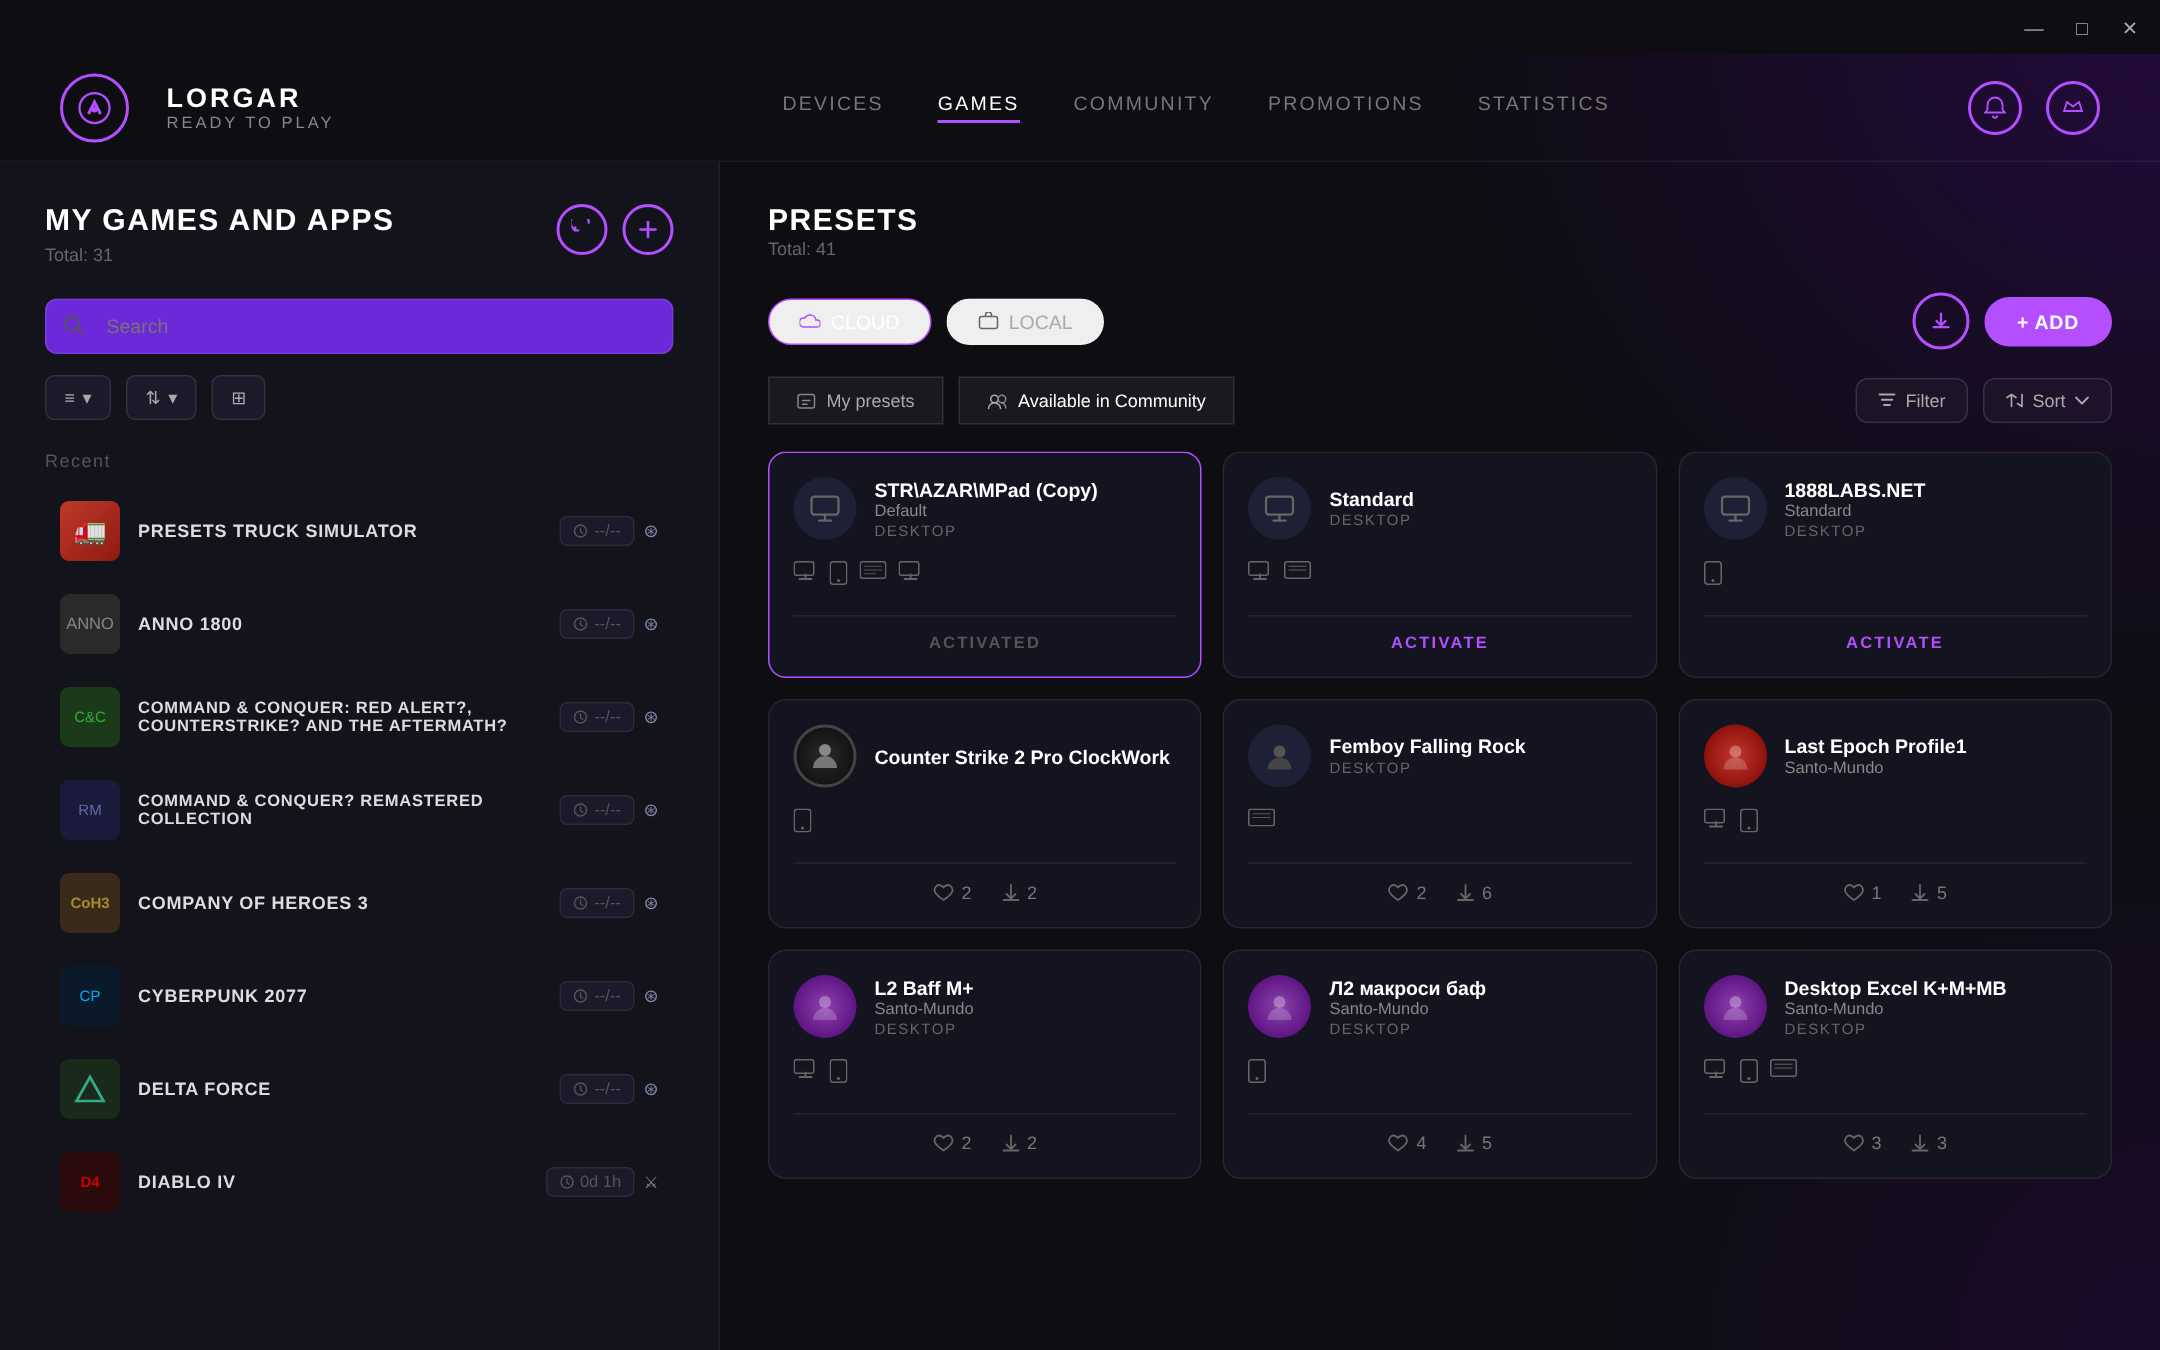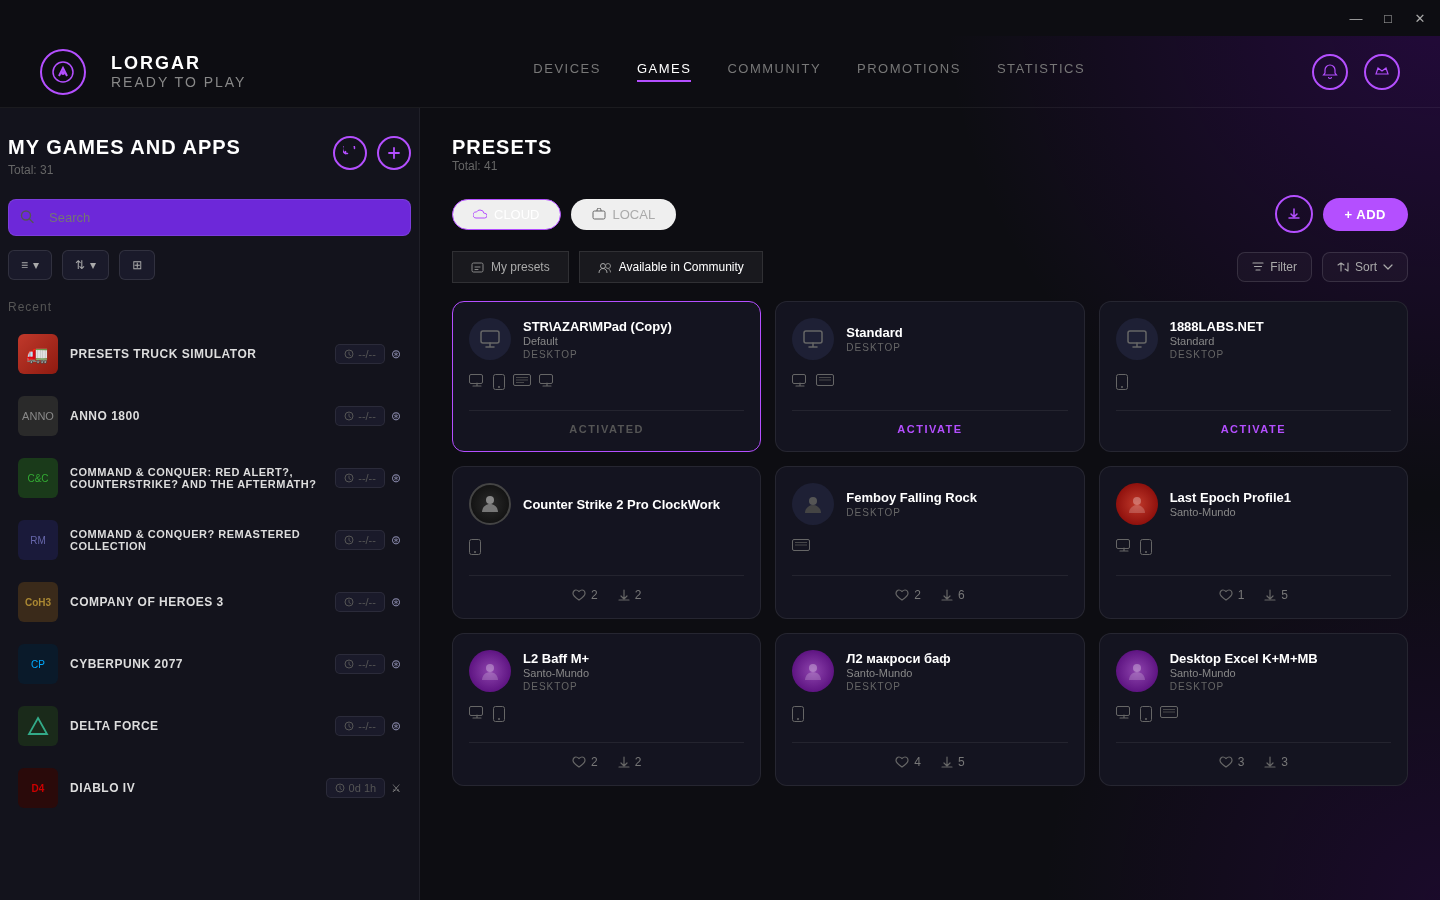--- a/index.html
+++ b/index.html
@@ -65,21 +65,21 @@
     .logo-icon {
       width: 46px; height: 46px;
       border: 2px solid #b44fff;
       border-radius: 50%;
       display: flex; align-items: center; justify-content: center;
       font-size: 20px;
       color: #b44fff;
     }
     .logo-text { display: flex; flex-direction: column; }
     .logo-name { font-size: 18px; font-weight: 700; letter-spacing: 2px; color: #fff; }
-    .logo-sub { font-size: 14px; letter-spacing: 2px; color: #888; }
+    .logo-sub { font-size: 11px; letter-spacing: 2px; color: #888; }
     .nav { display: flex; gap: 36px; flex: 1; justify-content: center; }
     .nav-item {
       font-size: 13px;
       font-weight: 500;
       letter-spacing: 1.5px;
       color: #777;
       cursor: pointer;
       text-transform: uppercase;
       padding-bottom: 4px;
     }
@@ -99,24 +99,24 @@
     }
     
     .main {
       display: flex;
       height: calc(900px - 36px - 72px);
       position: relative;
       z-index: 5;
     }
     
     .sidebar {
-      width: 420px;
+      width: 480px;
       background: rgba(20,20,30,0.95);
       border-right: 1px solid rgba(255,255,255,0.06);
-      padding: 28px 8px;
+      padding: 28px 30px;
       overflow: hidden;
       flex-shrink: 0;
     }
     .sidebar-title { font-size: 20px; font-weight: 700; letter-spacing: 1px; color: #fff; margin-bottom: 4px; }
     .sidebar-total { font-size: 12px; color: #666; margin-bottom: 18px; }
     .sidebar-search {
       position: relative;
       margin-bottom: 14px;
     }
     .sidebar-search input {

